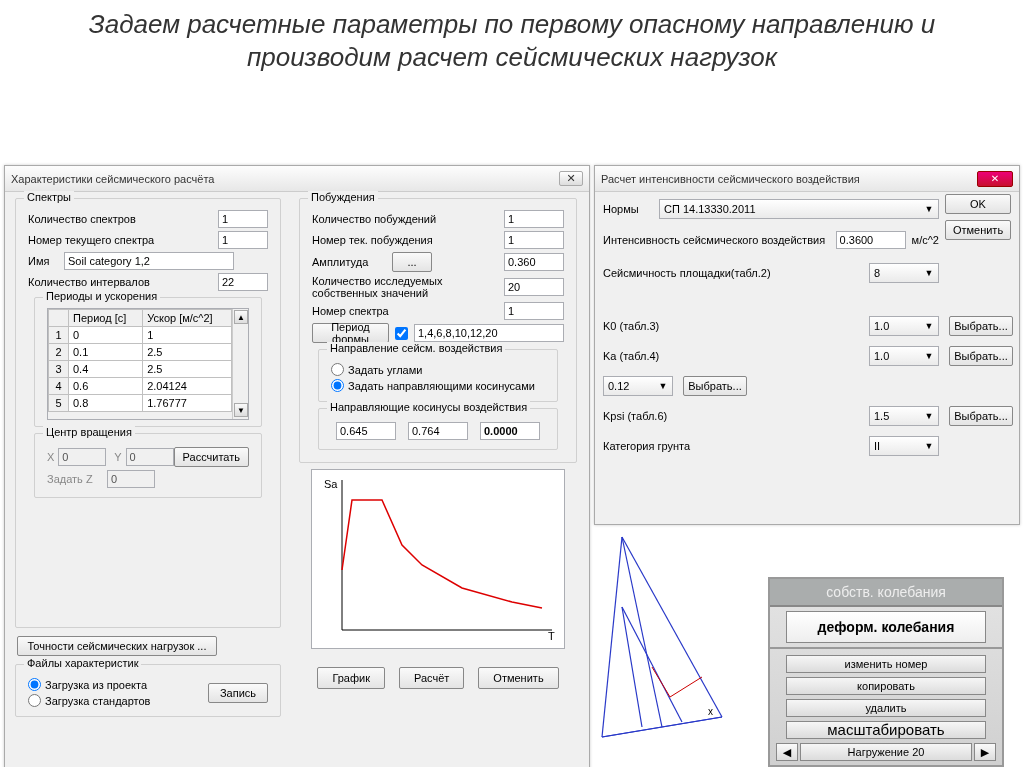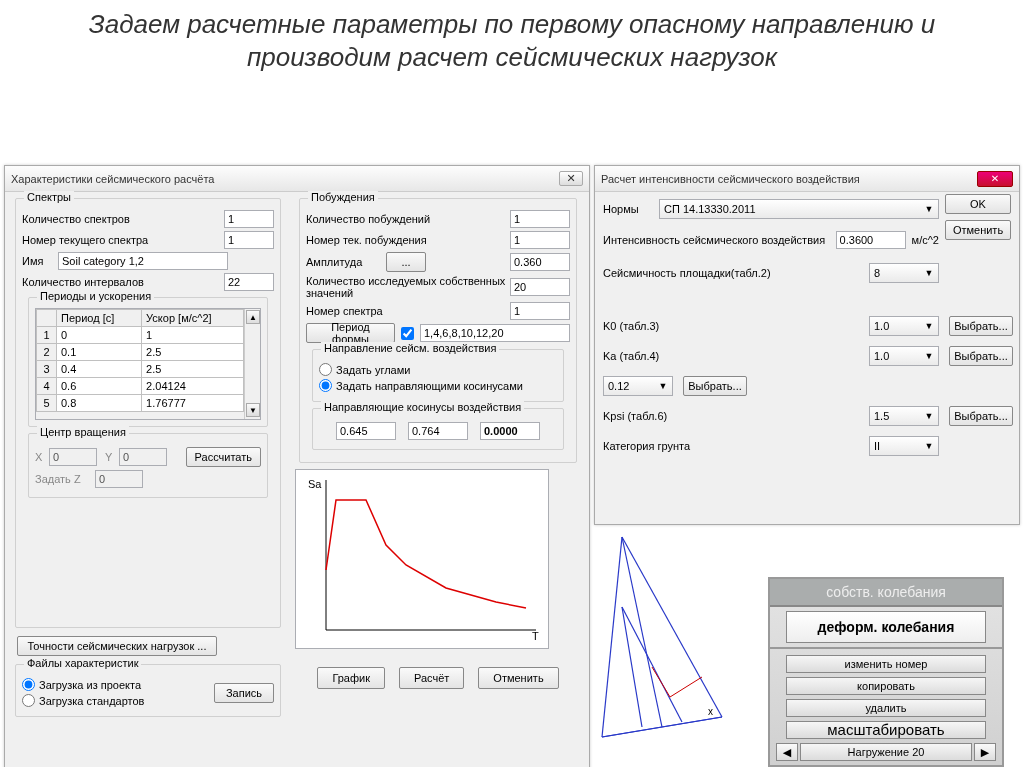--- a/index.html
+++ b/index.html
@@ -4,21 +4,21 @@
 <style>
 * { box-sizing: border-box; margin: 0; padding: 0; font-family: "Segoe UI", Tahoma, sans-serif; }
 body { background: #fff; width: 1024px; height: 767px; overflow: hidden; position: relative; }
 .slide-title { text-align: center; font-size: 26px; font-style: italic; color: #333; padding: 8px 20px 4px; line-height: 1.25; }
 .container { position: relative; }
 .win { position: absolute; background: #f0f0f0; border: 1px solid #aaa; box-shadow: 0 0 3px rgba(0,0,0,0.2); }
 .titlebar { background: linear-gradient(#fdfdfd,#e7e7e7); height: 26px; display: flex; align-items: center; padding: 12px 6px; border-bottom: 1px solid #ccc; font-size: 11px; color: #333; position: relative; }
 .titlebar .title-text { flex: 1; }
 .closebox { width: 36px; height: 16px; background: linear-gradient(#e07,#c8102e); border: 1px solid #900; border-radius: 2px; color: #fff; font-size: 10px; display: flex; align-items: center; justify-content: center; }
 .xbox { width: 24px; height: 15px; background: linear-gradient(#fff,#ddd); border: 1px solid #aaa; border-radius: 2px; font-size: 11px; display: flex; align-items: center; justify-content: center; }
-.gb { border: 1px solid #d0d0d0; border-radius: 2px; position: relative; margin: 6px; padding: 8px 6px 6px; font-size: 11px; }
+.gb { border: 1px solid #d0d0d0; border-radius: 2px; position: relative; margin: 6px; padding: 8px 12px 6px; font-size: 11px; }
 .gb-title { position: absolute; top: -8px; left: 8px; background: #f0f0f0; padding: 0 3px; font-size: 11px; color: #000; }
 .row { display: flex; align-items: center; margin: 3px 0; font-size: 11px; }
 .lbl { flex: 1; color: #000; }
 input[type=text] { height: 18px; border: 1px solid #abadb3; background: #fff; font-size: 11px; padding: 0 3px; }
 input[type=text]:disabled { background: #f0f0f0; }
 .btn { height: 20px; background: linear-gradient(#fafafa,#e4e4e4); border: 1px solid #888; border-radius: 2px; font-size: 11px; padding: 0 8px; cursor: pointer; display: inline-flex; align-items: center; justify-content: center; }
 .btn-big { height: 22px; padding: 0 14px; }
 .radio, .check { margin-right: 4px; }
 table.grid { border-collapse: collapse; width: 100%; background: #fff; font-size: 11px; }
 table.grid th, table.grid td { border: 1px solid #c0c0c0; padding: 2px 4px; text-align: left; background: #fff; }
@@ -187,21 +187,21 @@
       </div>
       <div class="gb" style="padding-top:10px;">
         <div class="gb-title">Направляющие косинусы воздействия</div>
         <div class="row" style="gap:12px;justify-content:center">
           <input type="text" style="width: 60px;" value="0.645">
           <input type="text" style="width: 60px;" value="0.764">
           <input type="text" style="width: 60px; font-weight: bold;" value="0.0000">
         </div>
       </div>
     </div>
-    <div class="chart-box" style="margin:6px 6px 0 2px;">
+    <div class="chart-box" style="margin:6px 6px 0 18px;">
       <svg width="254" height="180">
         <line x1="30" y1="10" x2="30" y2="160" stroke="#000"></line>
         <line x1="30" y1="160" x2="240" y2="160" stroke="#000"></line>
         <polyline points="30,100 40,30 70,30 90,75 110,95 150,118 200,132 230,138" fill="none" stroke="#d00" stroke-width="1.5"></polyline>
         <text x="12" y="18" font-size="11">Sa</text>
         <text x="236" y="170" font-size="11">T</text>
       </svg>
     </div>
     <div style="display:flex;gap:14px;justify-content:center;margin-top:18px;">
       <button class="btn btn-big">График</button>

